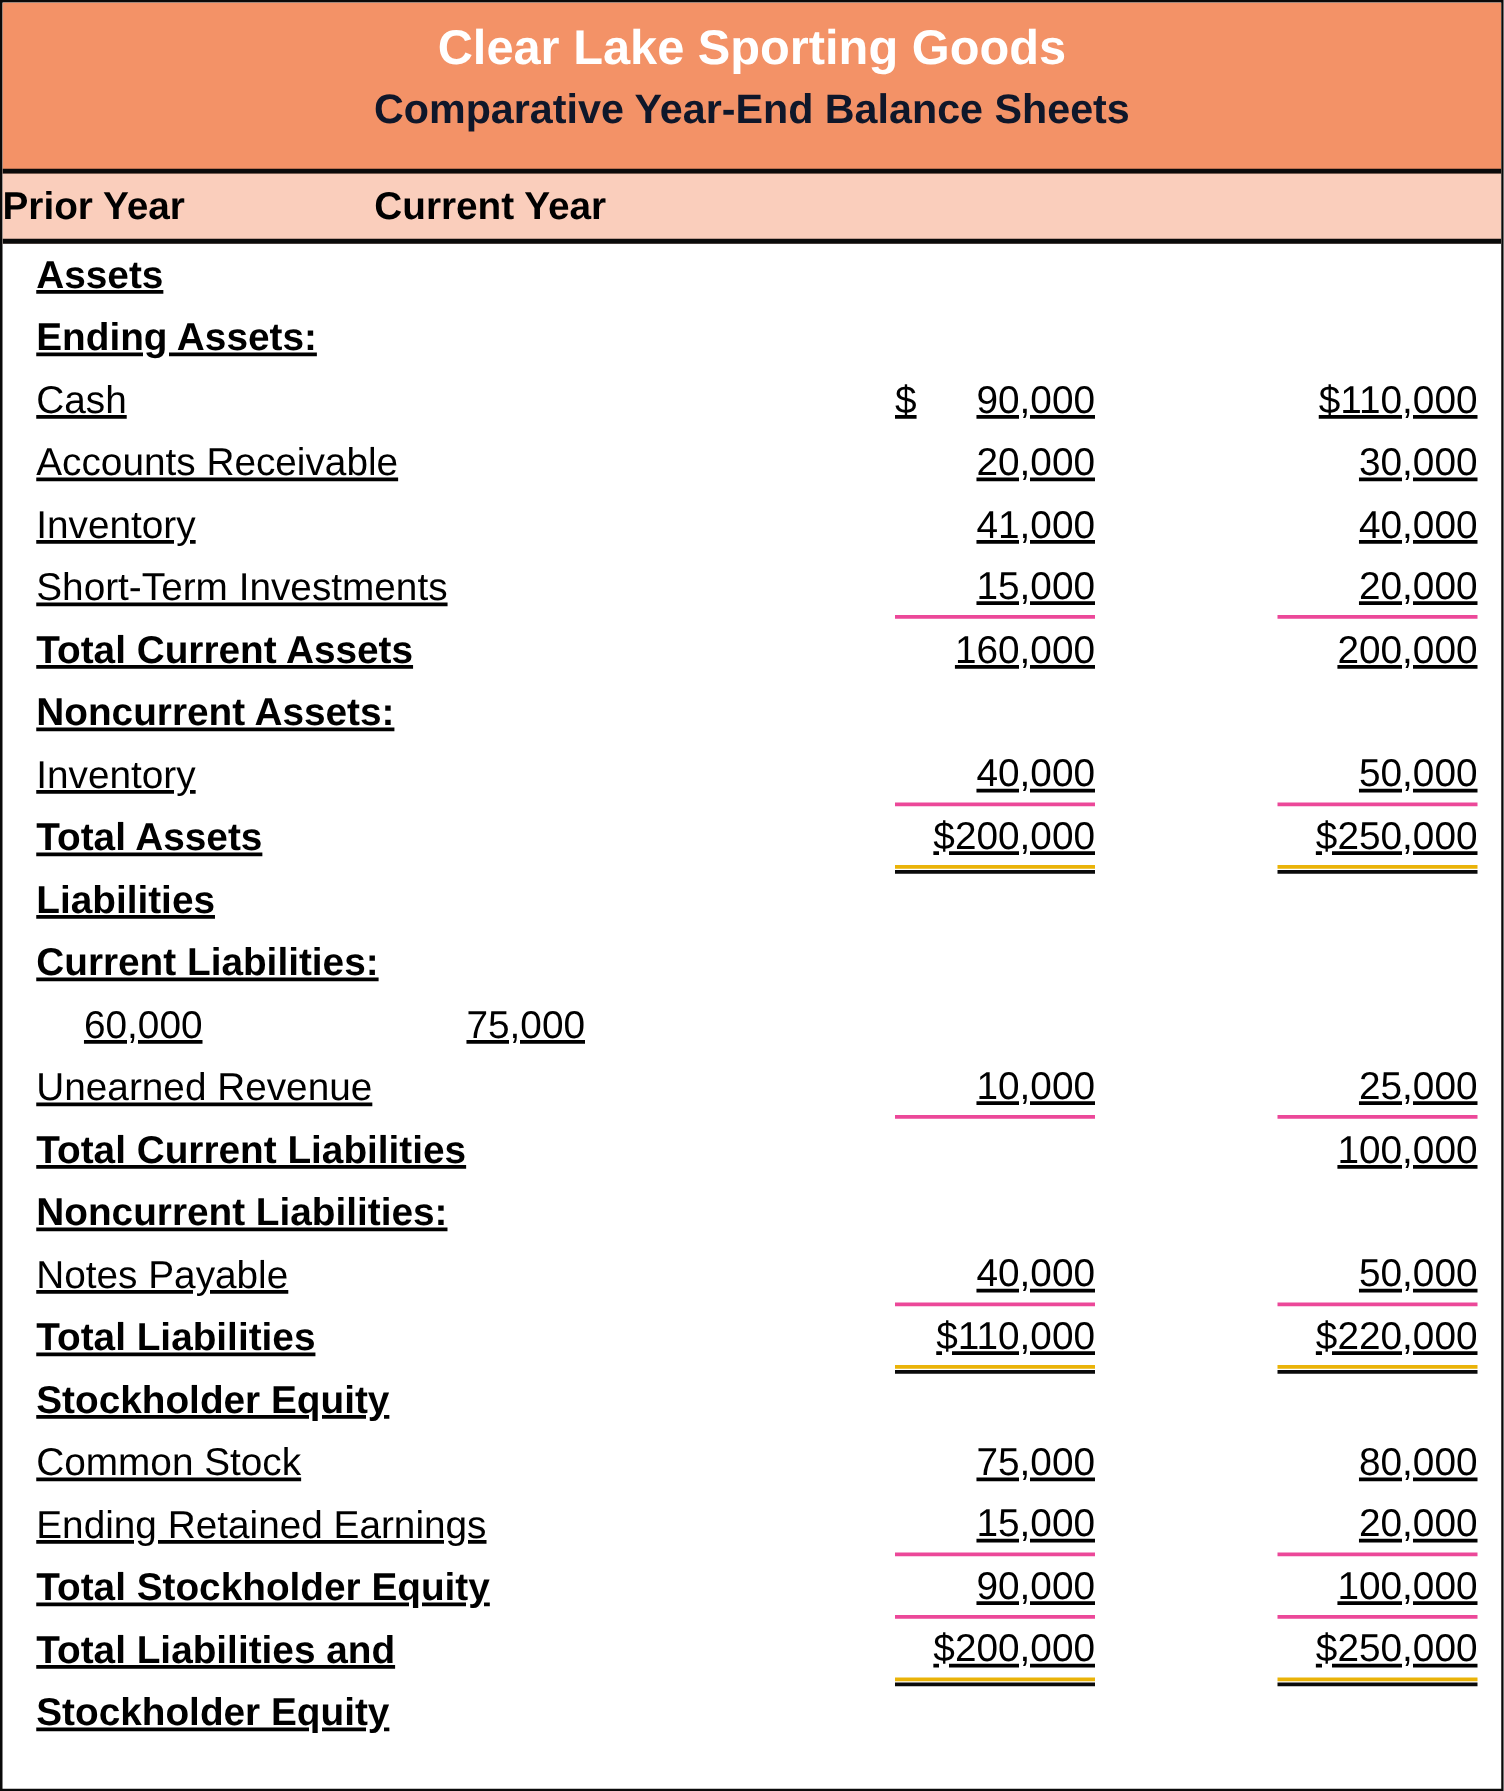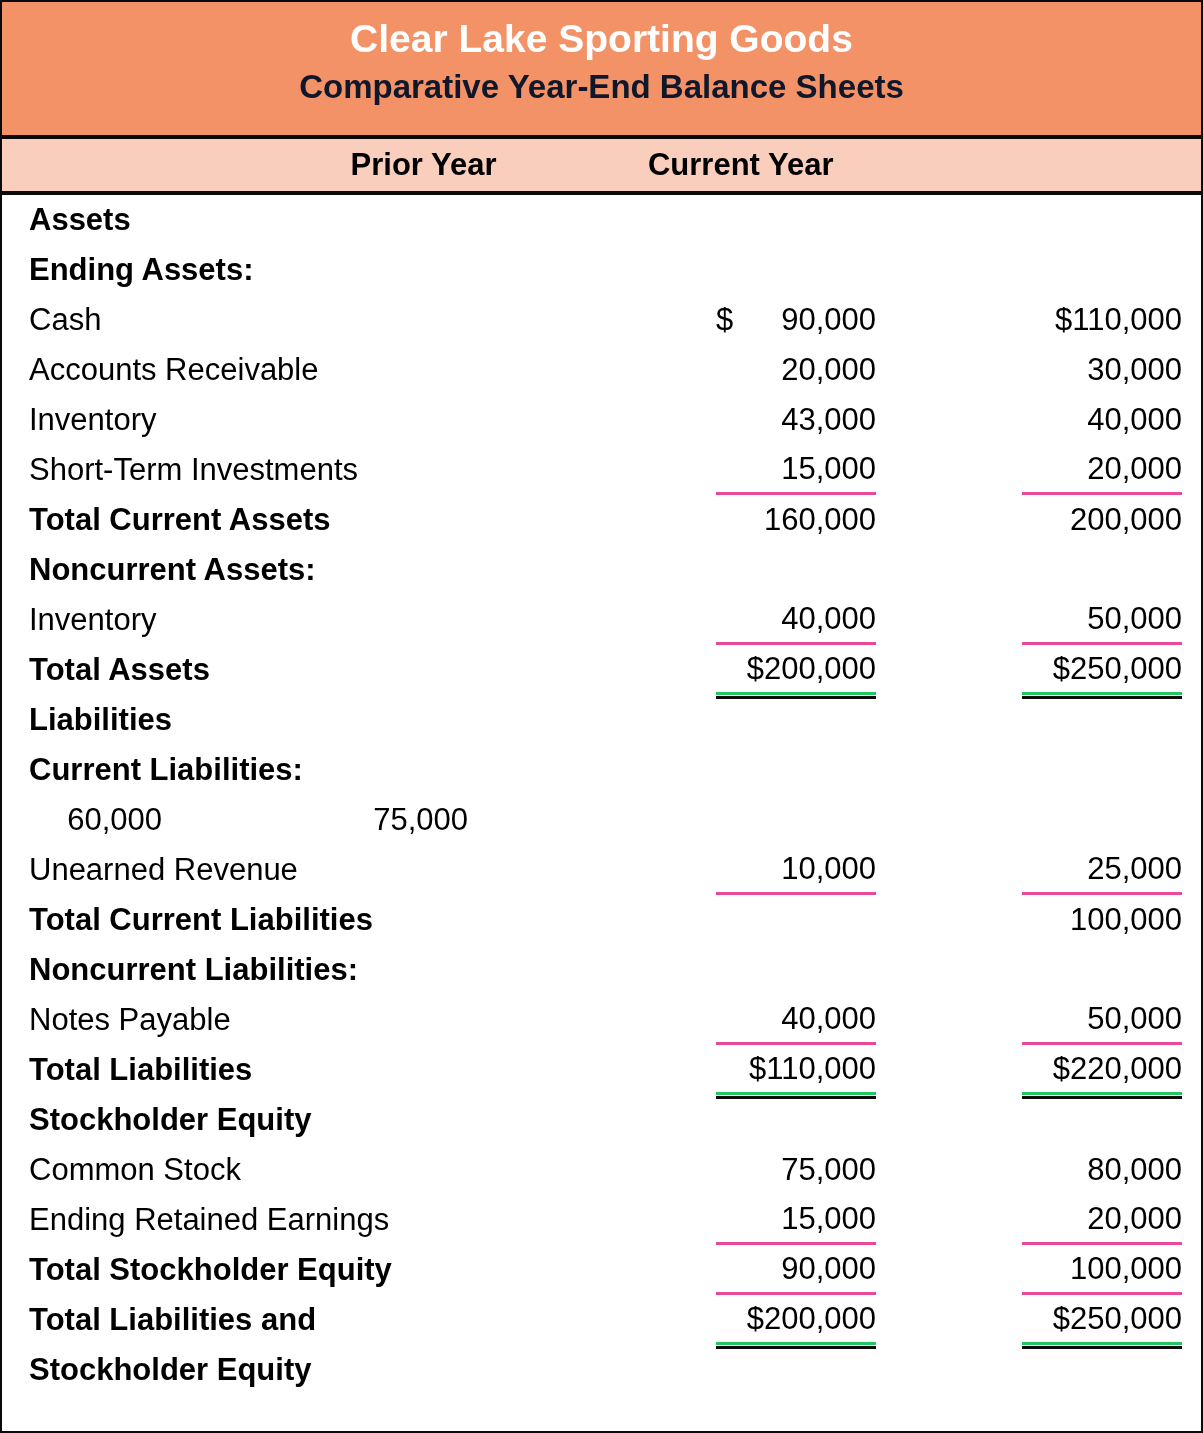--- a/index.html
+++ b/index.html
@@ -24,45 +24,45 @@
   }
   .title    { color: #ffffff; font-size: 39px; font-weight: 700; line-height: 50px; }
   .subtitle { color: #0f172a; font-size: 33px; font-weight: 700; line-height: 46px; }
 
   
   .col-band {
     height: 52px;
     border-bottom: 4px solid #0a0a0a;
     background: #FACEBC;
     display: flex;
-    justify-content: center;
+    justify-content: flex-start;
     align-items: center;
     font-weight: 700;
     font-size: 31px;
   }
   .prior-head   { text-align: right; margin-right: 92px; }
   .current-head { width: 245px; text-align: right; margin-right: 19px; }
 
   
   .body { }
-  .row { display: flex; align-items: flex-end; height: 50px; font-size: 31px; line-height: 50px; }
+  .row { display: flex; align-items: flex-end; height: 50px; font-size: 31px; line-height: 50px; text-decoration: underline; }
   .row .label { flex: 1; padding-left: 27px; white-space: nowrap; overflow: hidden; }
   .row .label.bold { font-weight: 700; }
   .cell {
     width: 160px; height: 50px; box-sizing: border-box;
     display: flex; align-items: center;
     font-size: 31px; line-height: 44px;
     position: relative;
   }
   .cell .amt { margin-left: auto; }
   .spacer { width: 146px; }
   .edge   { width: 19px; }
 
   .cell.u-single { border-bottom: 3px solid #ec4899; }
-  .cell.u-double { border-bottom: 3px solid #22c55e; }
+  .cell.u-double { border-bottom: 3px solid #eab308; }
   .cell.u-double::after {
     content: "";
     position: absolute;
     left: 0; right: 0; bottom: -7px; height: 3px;
     background: #0a0a0a;
   }
 </style>
 </head>
 <body>
 
@@ -132,21 +132,21 @@
       <span class="cur"></span>
       <span class="amt">30,000</span>
     </span>
     <span class="edge"></span>
   </div>
 
   <div class="row">
     <span class="label">Inventory</span>
     <span class="cell prior">
       <span class="cur"></span>
-      <span class="amt">43,000</span>
+      <span class="amt">41,000</span>
     </span>
     <span class="spacer"></span>
     <span class="cell current">
       <span class="cur"></span>
       <span class="amt">40,000</span>
     </span>
     <span class="edge"></span>
   </div>
 
   <div class="row">

